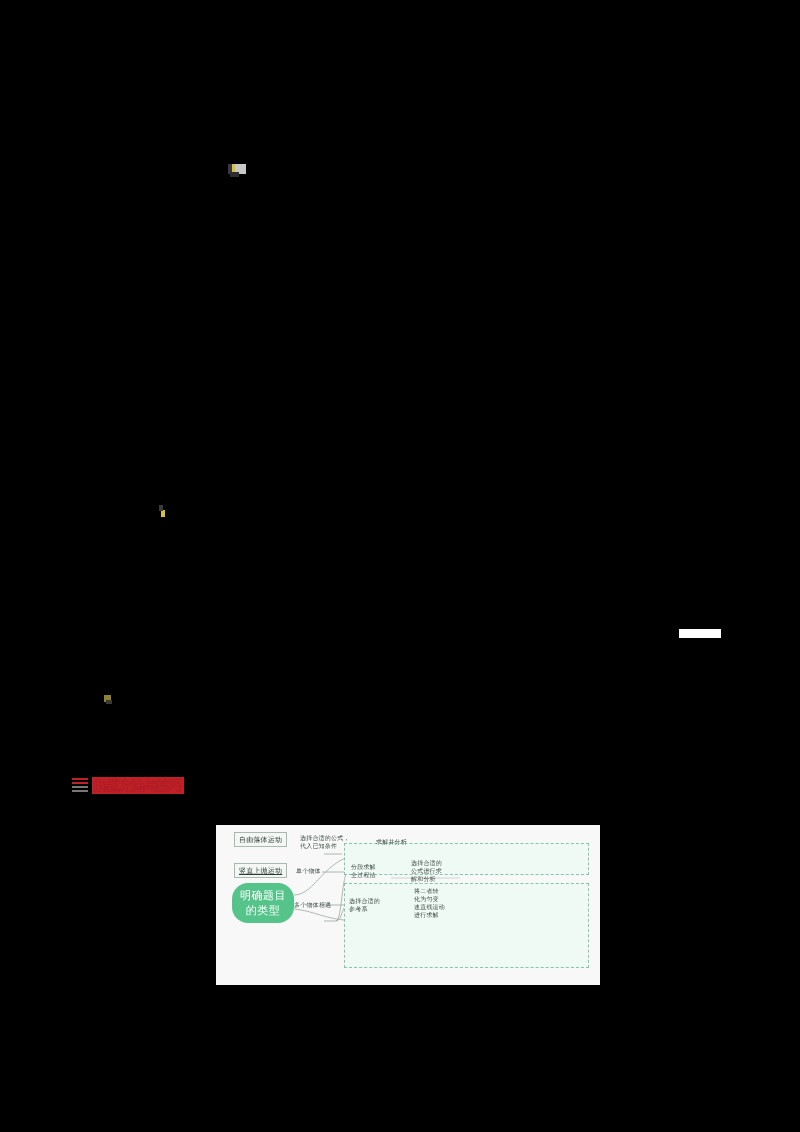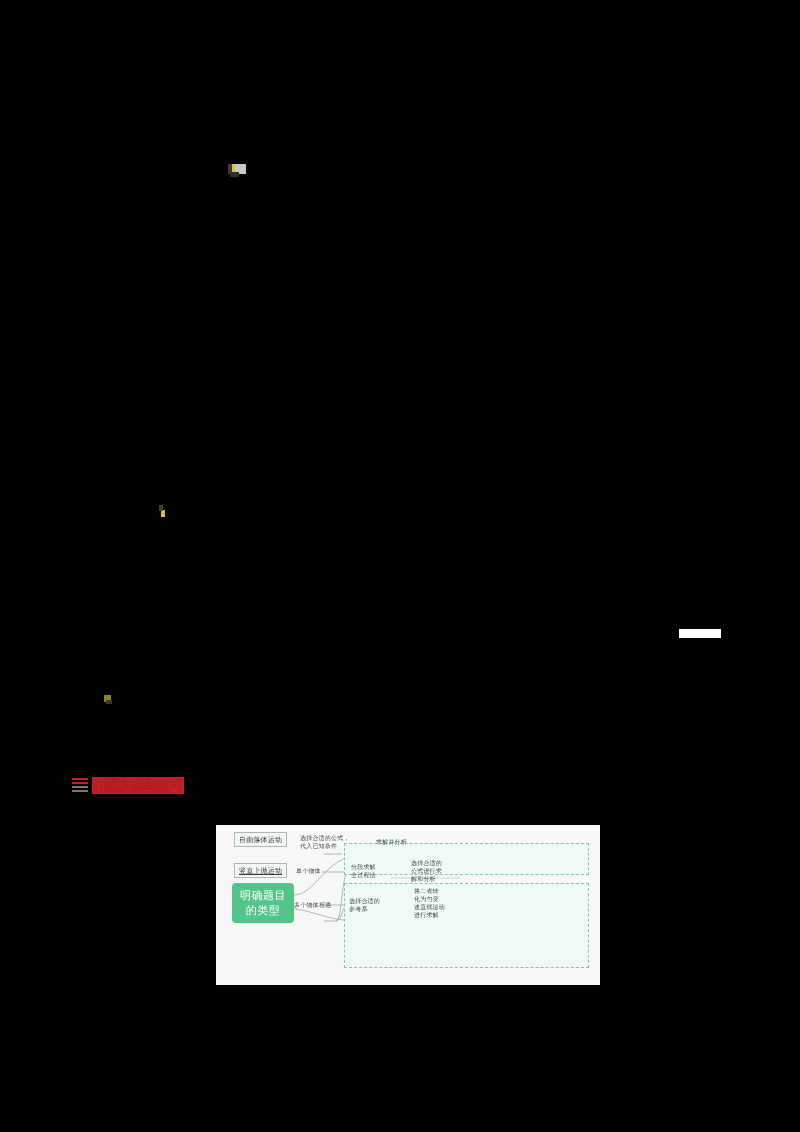--- a/index.html
+++ b/index.html
@@ -109,21 +109,21 @@
   }
 
   
   #root-node {
     position: absolute;
     left: 16px;
     top: 58px;
     width: 62px;
     height: 40px;
     background: #55c48a;
-    border-radius: 4px;
+    border-radius: 16px;
     color: #ffffff;
     font-size: 11px;
     line-height: 15px;
     display: flex;
     flex-direction: column;
     align-items: center;
     justify-content: center;
     text-align: center;
     letter-spacing: 0.5px;
   }

